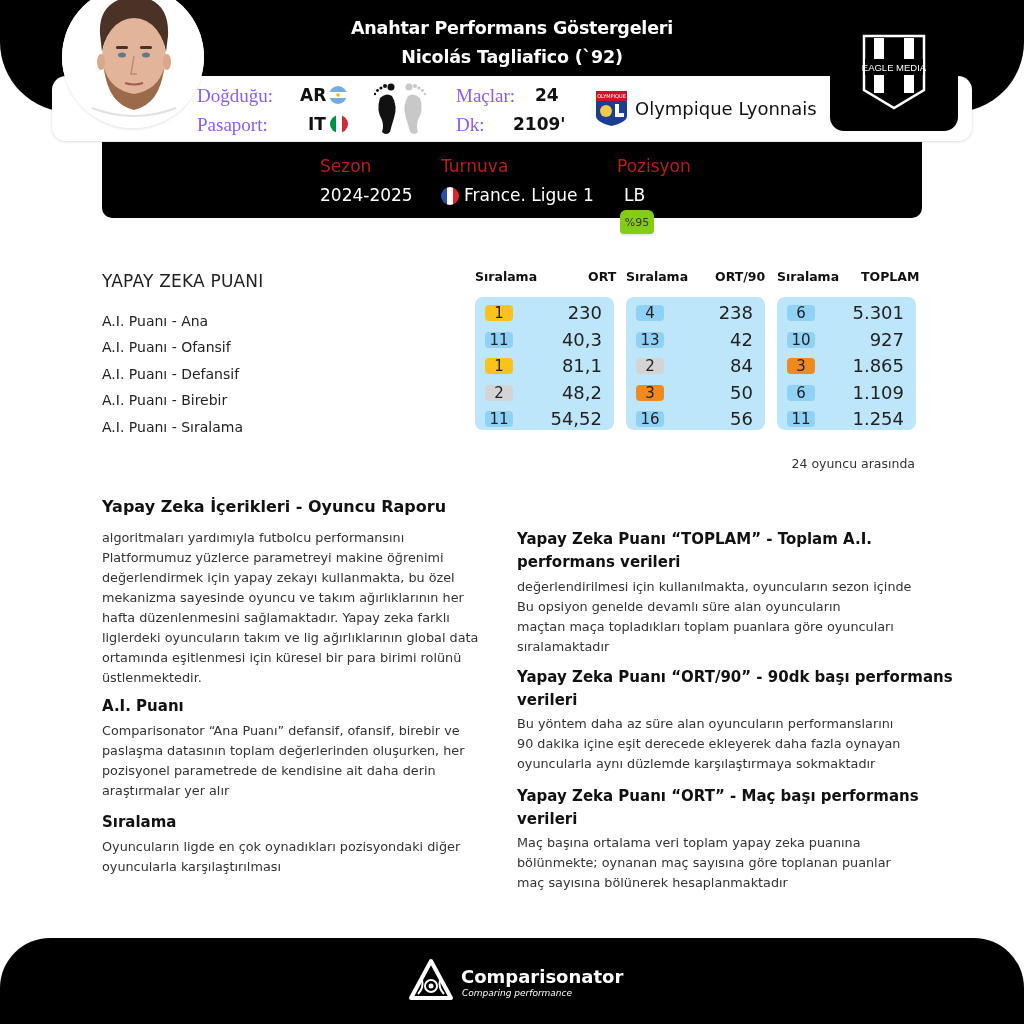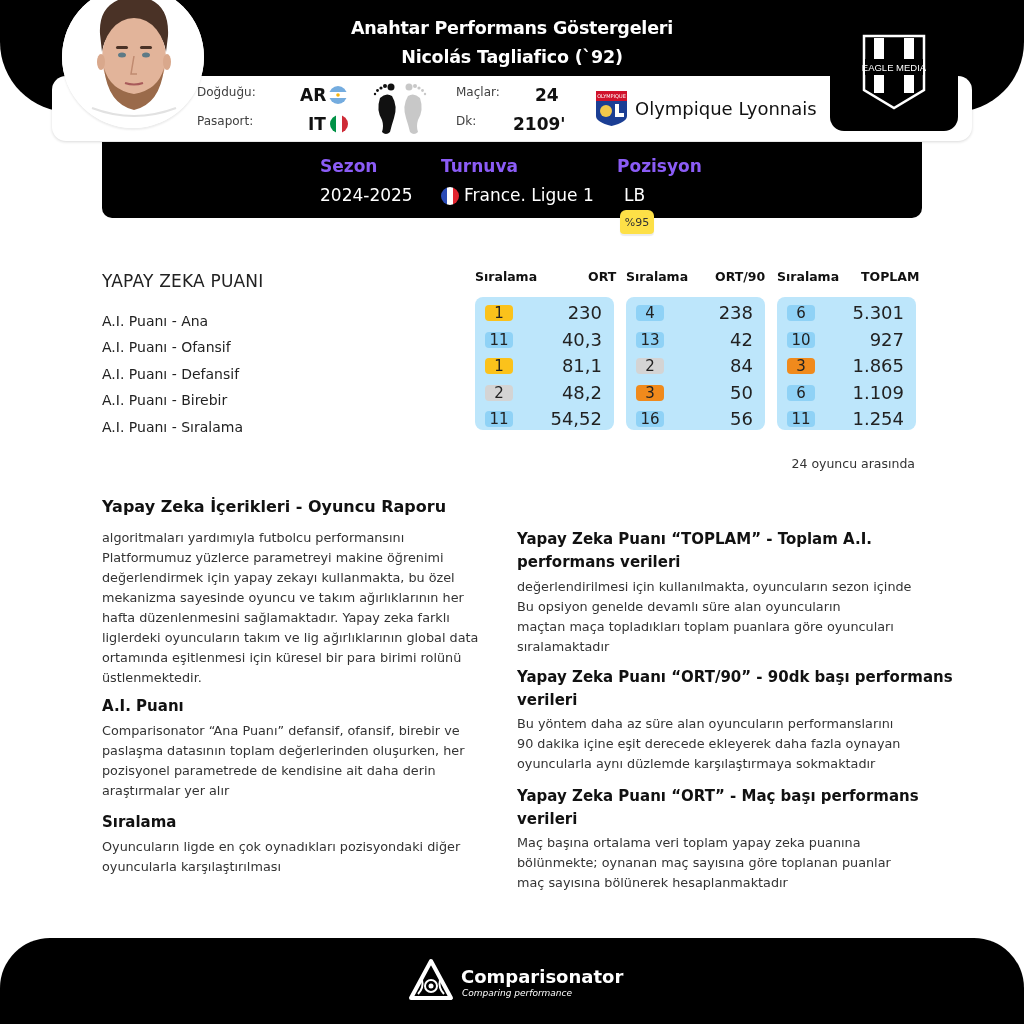--- a/index.html
+++ b/index.html
@@ -7,37 +7,37 @@
   body { position: relative; font-family: "DejaVu Sans", sans-serif; color: #222; }
 
   
   .top-black { position: absolute; left: 0; top: 0; width: 1024px; height: 112px; background: #000; border-radius: 0 0 70px 70px; }
   .header-title { position: absolute; left: 300px; width: 424px; top: 14px; text-align: center; color: #fff; font-weight: bold; font-size: 17.5px; line-height: 29px; letter-spacing: -0.2px; }
 
   .info-card { position: absolute; left: 52px; top: 76px; width: 920px; height: 65px; background: #fff; border-radius: 14px; box-shadow: 0 1px 3px rgba(0,0,0,0.15); }
   .avatar-circle { position: absolute; left: 62px; top: -14px; width: 142px; height: 142px; border-radius: 50%; background: #fff; overflow: hidden; box-shadow: 0 2px 2px rgba(0,0,0,0.08); }
   .avatar-circle svg { position: absolute; left: 0; top: 0; }
 
-  .lbl { position: absolute; font-size: 12px; color: #404040; }
+  .lbl { position: absolute; font-size: 19px; color: #8b5cf6; font-family: Liberation Serif, serif; }
   .val { position: absolute; font-size: 17px; color: #111; font-weight: bold; }
   .flag { position: absolute; width: 18px; height: 18px; border-radius: 50%; overflow: hidden; }
 
   .foot-icon { position: absolute; left: 370px; top: 80px; width: 62px; height: 56px; }
 
   .club-logo { position: absolute; left: 595px; top: 90px; width: 33px; height: 37px; }
   .club-name { position: absolute; left: 635px; top: 98px; font-size: 18px; color: #111; }
 
   .eagle-box { position: absolute; left: 830px; top: 20px; width: 128px; height: 111px; background: #000; border-radius: 0 0 14px 14px; }
   .eagle-logo { position: absolute; left: 862px; top: 34px; width: 64px; height: 76px; }
 
   
   .season-bar { position: absolute; left: 102px; top: 142px; width: 820px; height: 76px; background: #000; border-radius: 0 0 10px 10px; }
-  .sb-head { position: absolute; top: 156px; color: #8b5cf6; font-weight: bold; font-size: 17px; }
+  .sb-head { position: absolute; top: 156px; color: #b91c1c; font-weight: normal; font-size: 17px; }
   .sb-val { position: absolute; top: 185px; color: #fff; font-size: 17px; }
-  .pct-badge { position: absolute; left: 620px; top: 210px; width: 34px; height: 24px; background: #fde047; border-radius: 6px 6px 4px 4px; font-size: 11px; color: #333; text-align: center; line-height: 26px; box-shadow: 0 2px 1px rgba(0,0,0,0.08); }
+  .pct-badge { position: absolute; left: 620px; top: 210px; width: 34px; height: 24px; background: #84cc16; border-radius: 6px 6px 4px 4px; font-size: 11px; color: #333; text-align: center; line-height: 26px; box-shadow: 0 2px 1px rgba(0,0,0,0.08); }
 
   
   .sec-title { position: absolute; left: 102px; top: 271px; font-size: 17px; color: #222; letter-spacing: 0.2px; }
   .row-label { position: absolute; left: 102px; font-size: 14px; color: #222; }
 
   .col-head { position: absolute; top: 269px; font-size: 12.5px; font-weight: bold; color: #111; }
 
   .score-panel { position: absolute; top: 297px; height: 133px; background: #bde6fb; border-radius: 8px; }
   .score-row { position: absolute; left: 0; right: 0; height: 26px; }
   .rank { position: absolute; left: 10px; top: 5px; width: 28px; height: 16px; border-radius: 4px; font-size: 15px; line-height: 16px; text-align: center; color: #222; }

